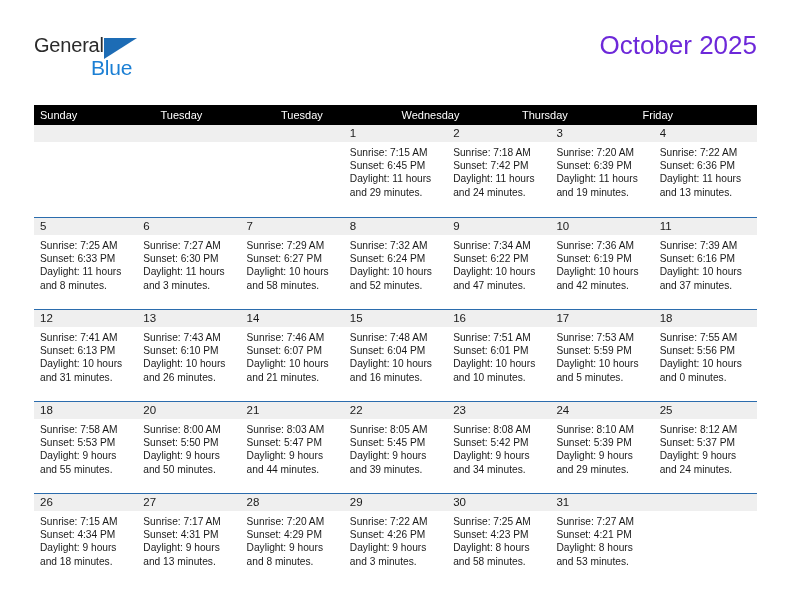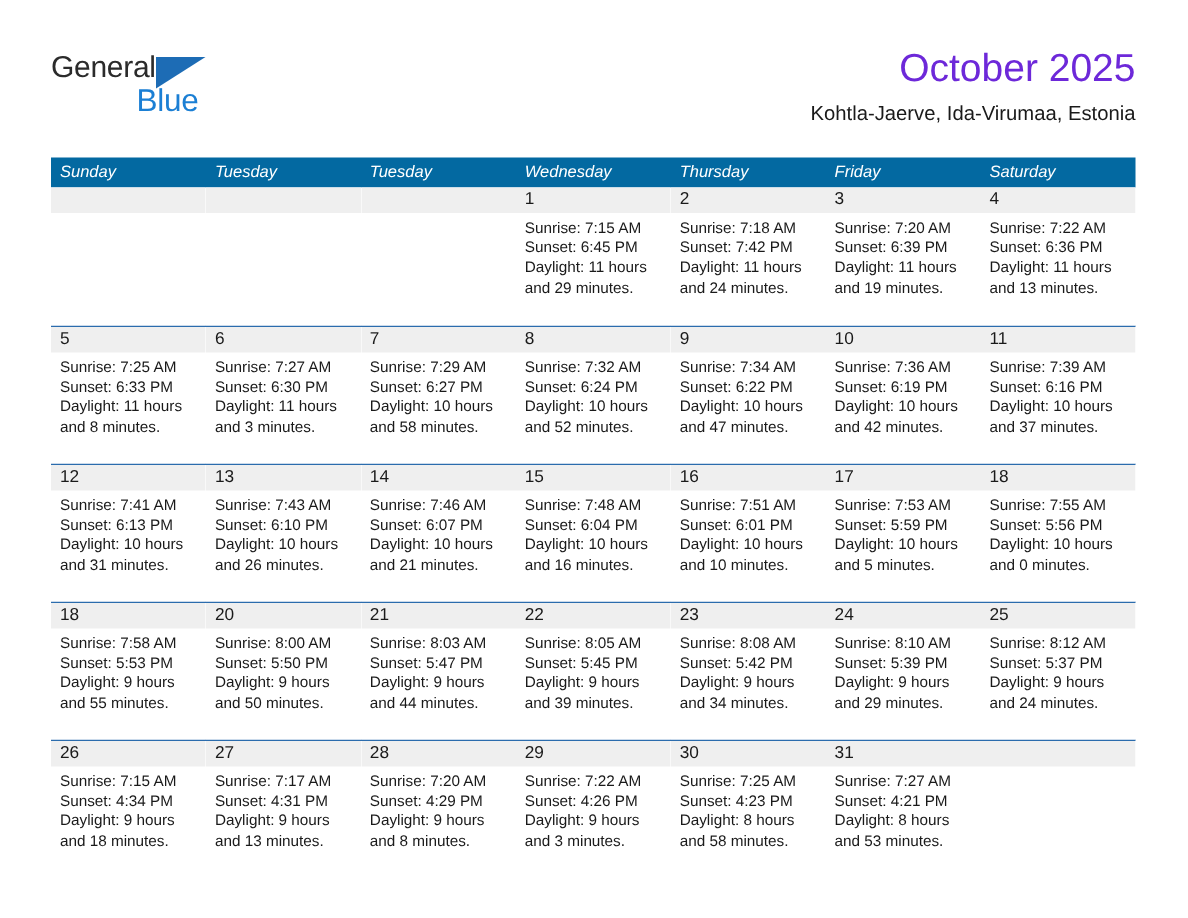--- a/index.html
+++ b/index.html
@@ -84,23 +84,22 @@
 
   
   .calendar {
     position: absolute;
     left: 34px;
     top: 105px;
     width: 723px;
   }
   .weekhead {
     display: flex;
-    background: #0369a1;
+    background: #000000;
     height: 20px;
-    font-style: italic;
   }
   .weekhead .wh {
     flex: 1 1 0;
     color: #ffffff;
     font-size: 11px;
     line-height: 20px;
     padding-left: 6px;
     box-sizing: border-box;
     white-space: nowrap;
     overflow: hidden;
@@ -151,34 +150,32 @@
   <div class="header">
 
     <div class="logo">
       <span class="logo-general">General</span>
       <span class="logo-triangle"></span>
       <span class="logo-blue">Blue</span>
     </div>
 
     <div class="title-block">
       <div class="cal-title">October 2025</div>
-      <div class="cal-subtitle">Kohtla-Jaerve, Ida-Virumaa, Estonia</div>
     </div>
 
   </div>
 
   <div class="calendar">
     <div class="weekhead">
       <div class="wh">Sunday</div>
       <div class="wh">Tuesday</div>
       <div class="wh">Tuesday</div>
       <div class="wh">Wednesday</div>
       <div class="wh">Thursday</div>
       <div class="wh">Friday</div>
-      <div class="wh">Saturday</div>
     </div>
     <div id="weeks-container">
         <div class="week">
           <div class="daycell empty">
             <div class="daynum"></div>
           </div>
           <div class="daycell empty">
             <div class="daynum"></div>
           </div>
           <div class="daycell empty">

